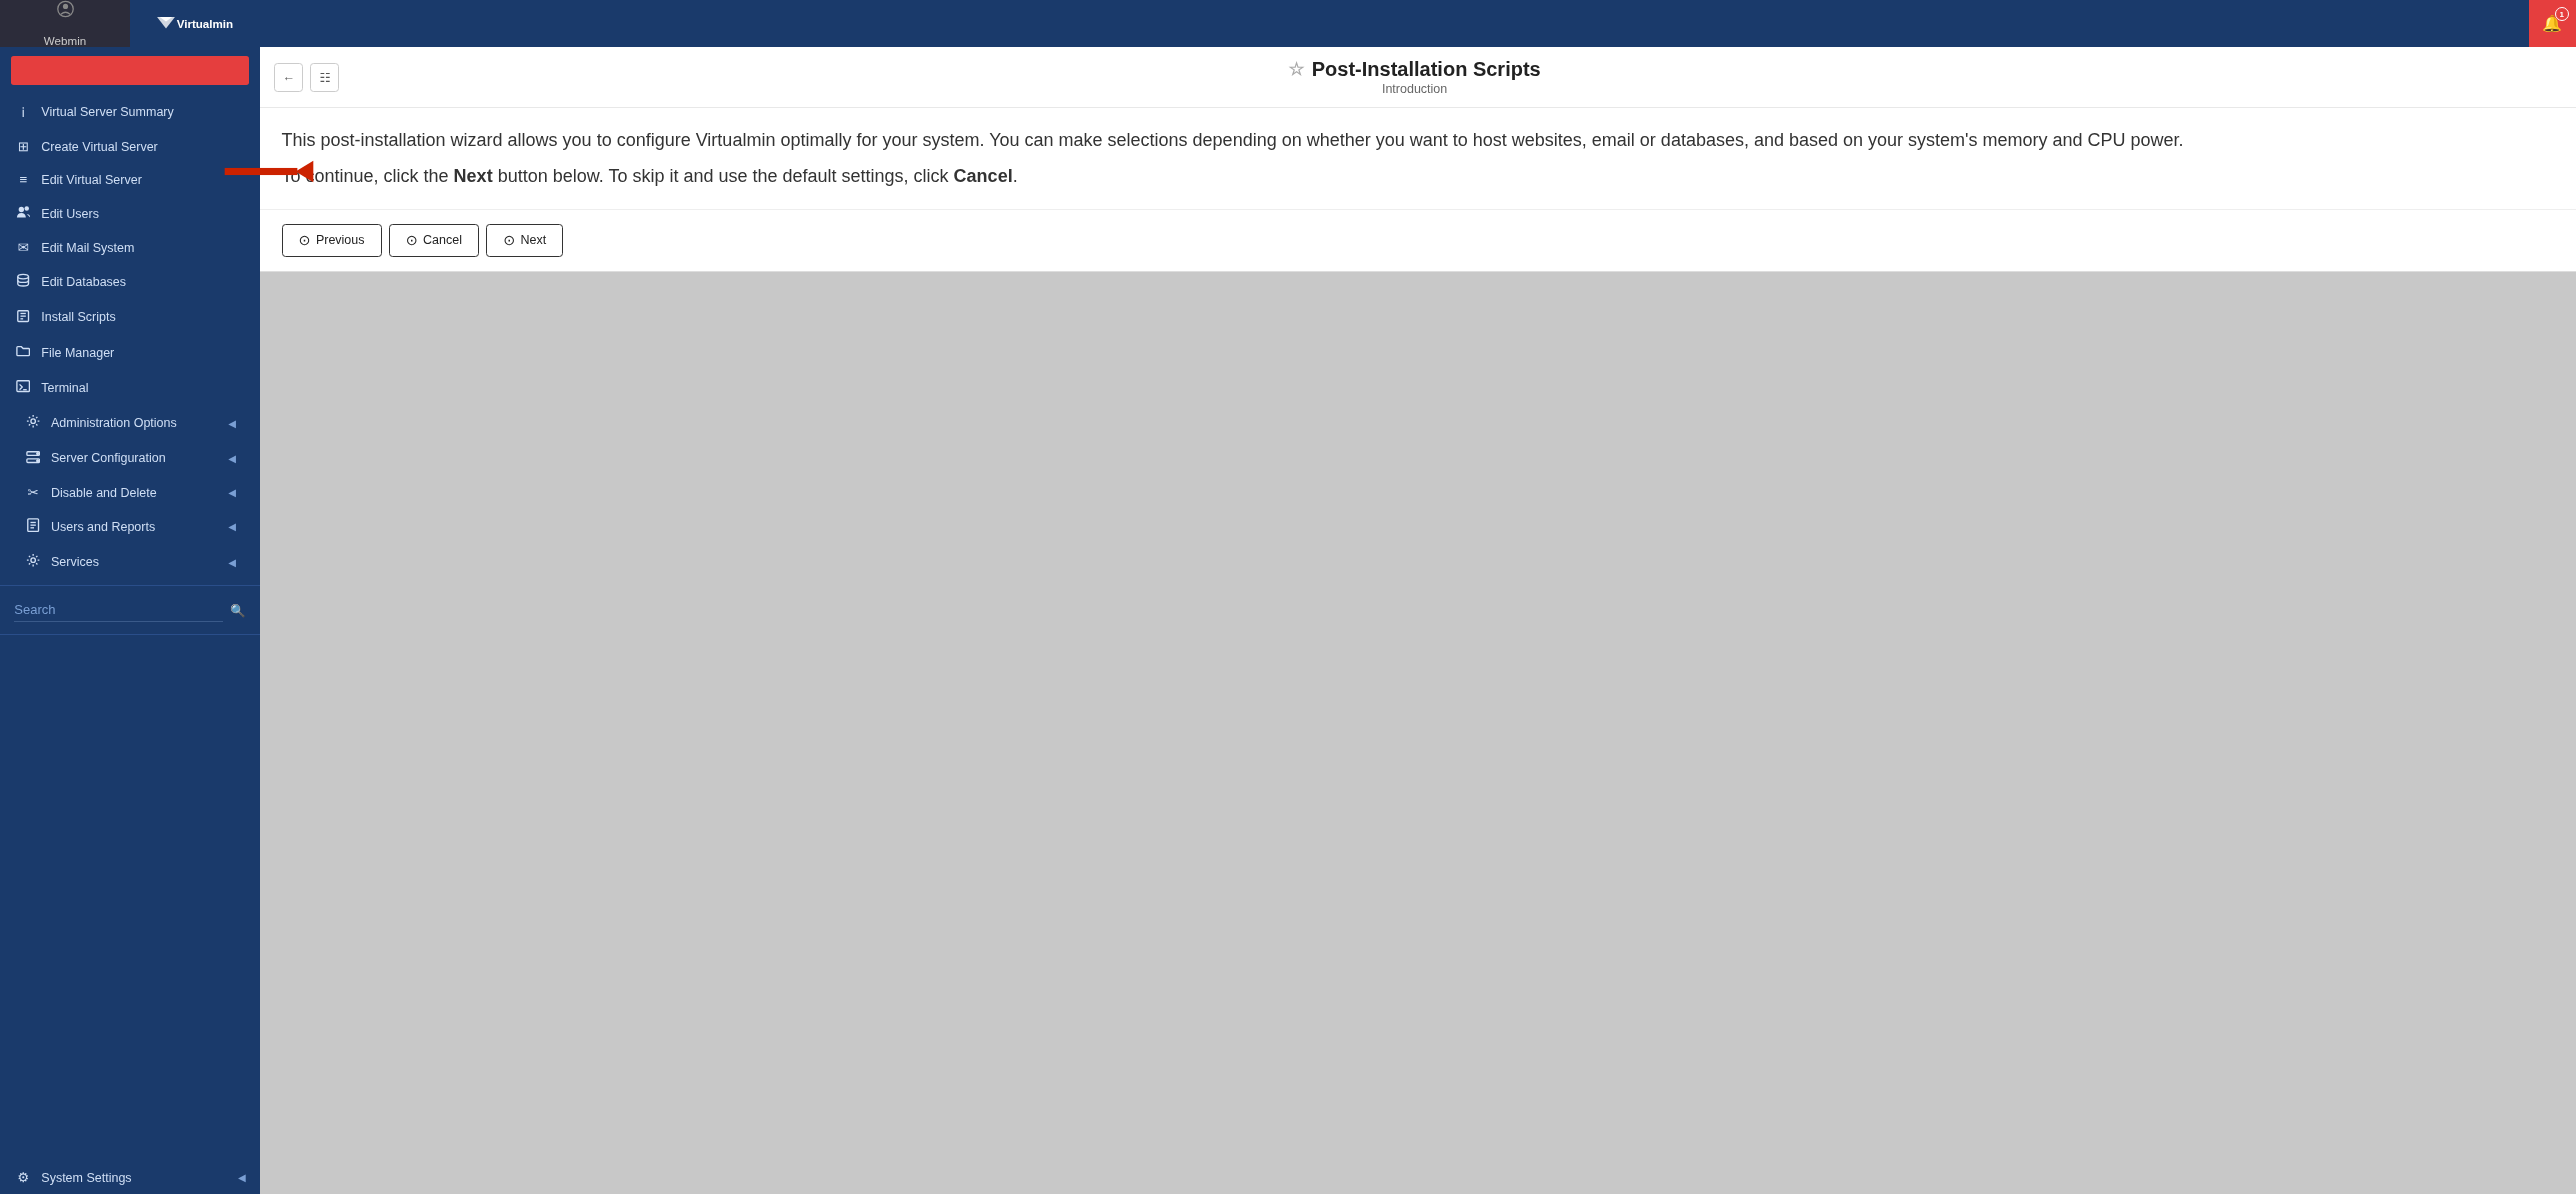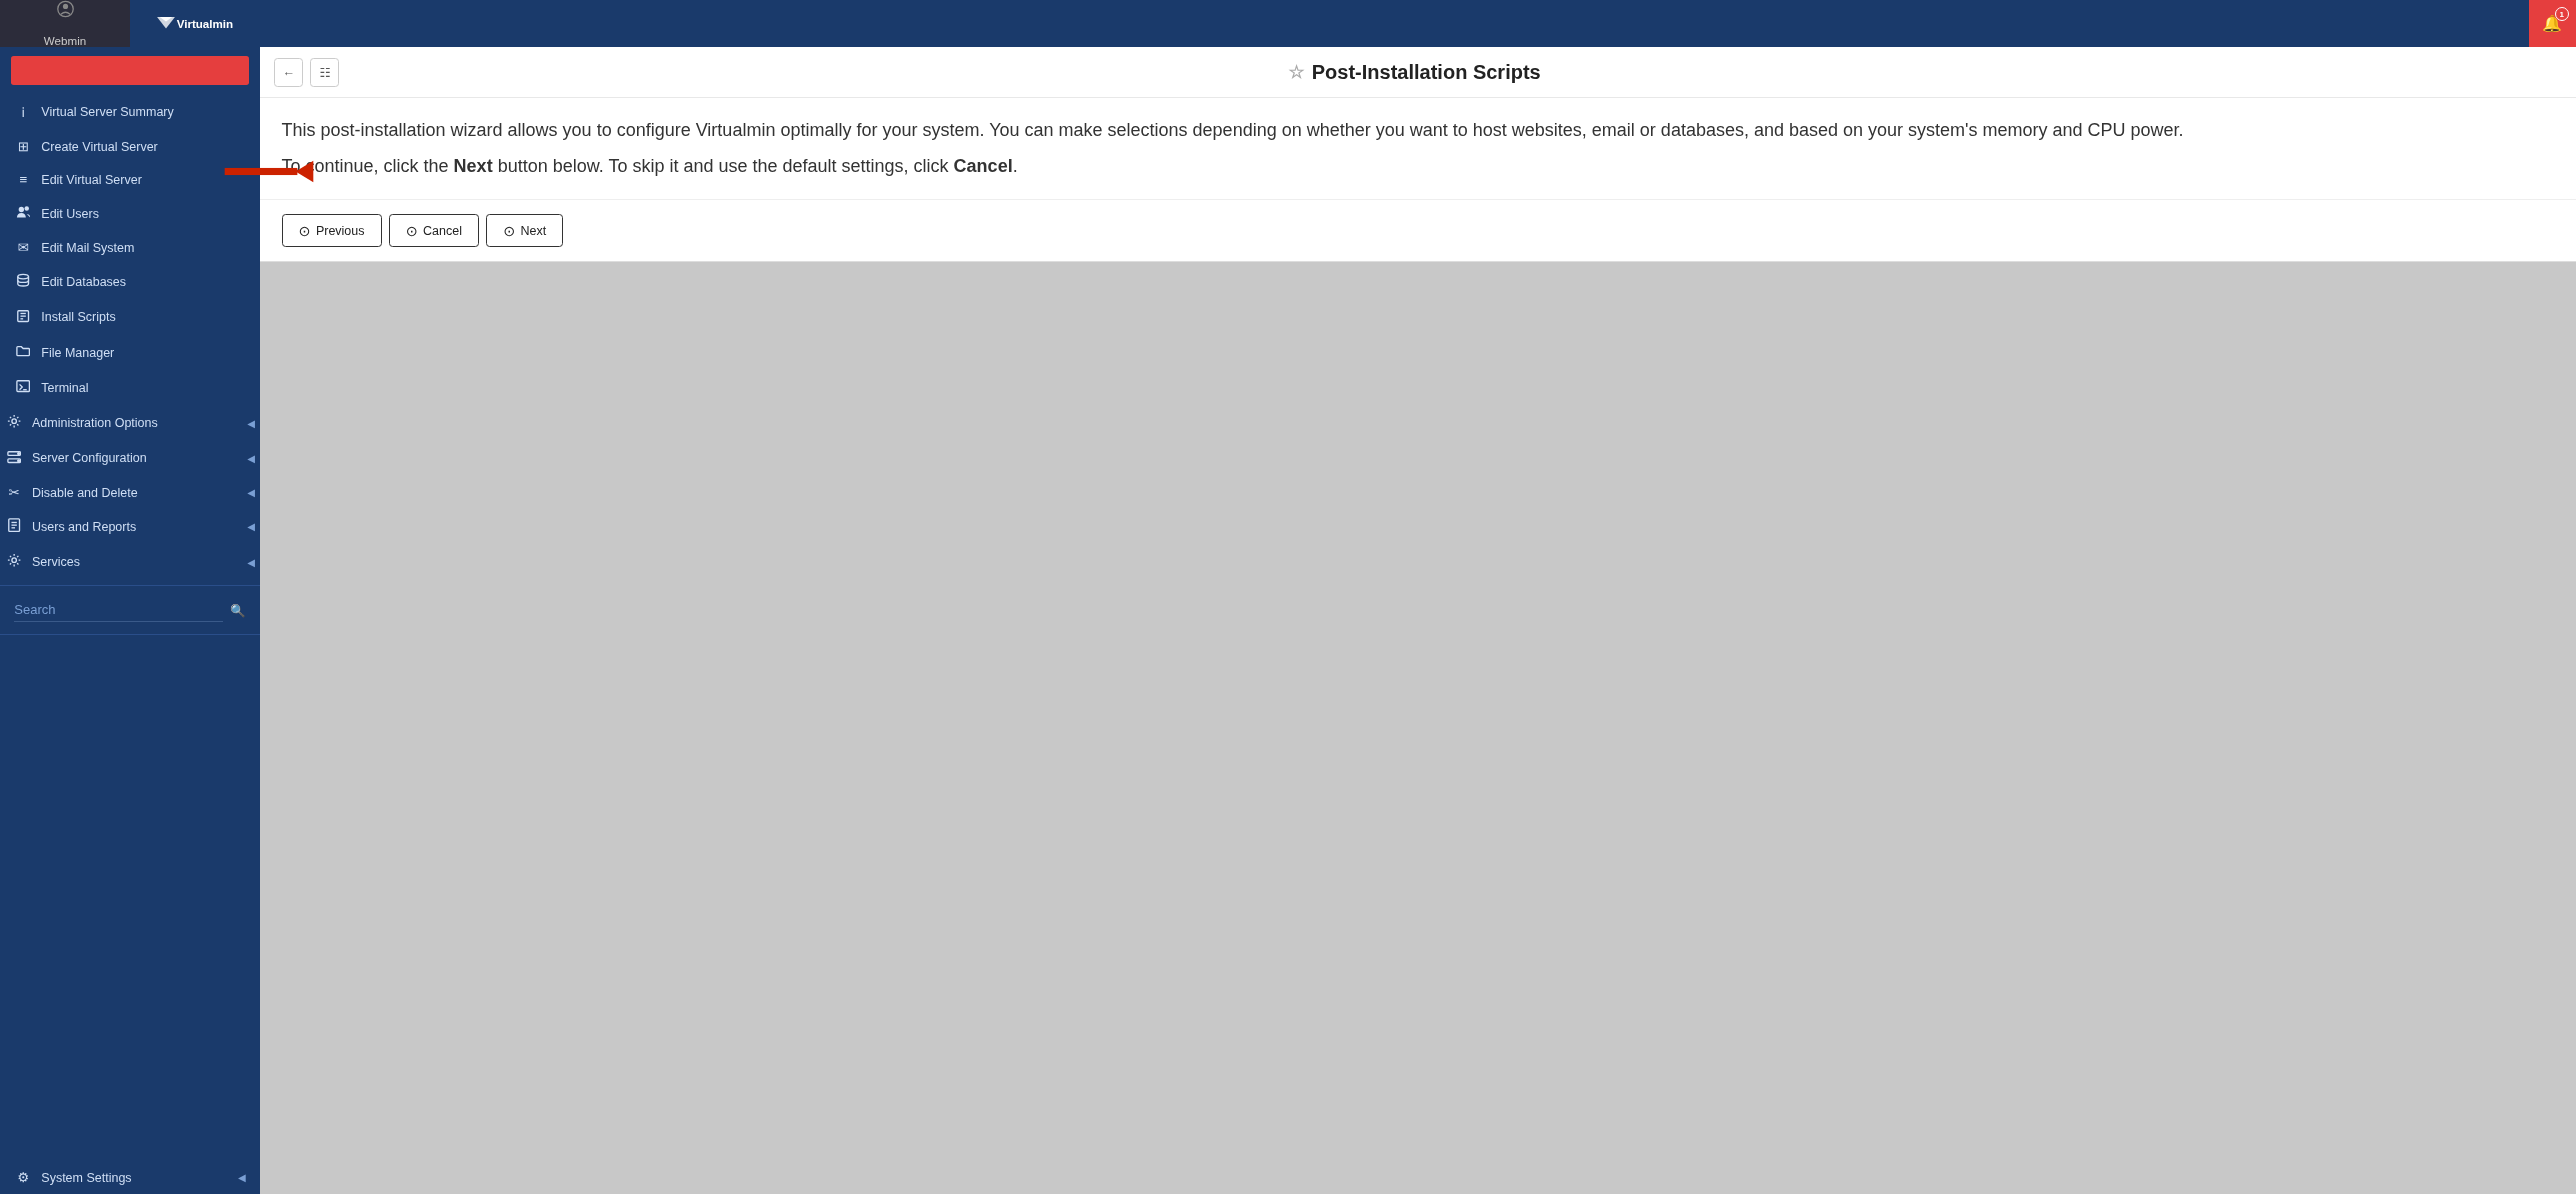--- a/index.html
+++ b/index.html
@@ -37,21 +37,21 @@
       display: flex; flex-direction: column; overflow-y: auto; height: calc(100vh - 47px);
     }
     .sidebar-search-bar {
       background: #e53e3e; height: 29px; margin: 9px 10.7px; border-radius: 2.7px;
     }
     .sidebar-item {
       display: flex; align-items: center; gap: 9px; padding: 9px 14.3px;
       color: #d0dff5; font-size: 12.5px; cursor: pointer; transition: background 0.15s;
     }
     .sidebar-item .icon { width: 18px; text-align: center; font-size: 13.4px; flex-shrink: 0; }
-    .sidebar-arrow-item { display: flex; align-items: center; gap: 9px; padding: 9px 5px; color: #d0dff5; font-size: 12.5px; cursor: pointer; }
+    .sidebar-arrow-item { display: flex; align-items: center; gap: 9px; padding: 9px 24px; color: #d0dff5; font-size: 12.5px; cursor: pointer; }
     .sidebar-arrow-item .arrow { margin-left: auto; font-size: 10px; color: #7a9fd4; }
     .sidebar-arrow-item .icon { width: 18px; text-align: center; font-size: 13.4px; flex-shrink: 0; }
 
     .sidebar-divider { height: 0.9px; background: #2a4e8a; margin: 5.4px 0; }
     .sidebar-search-row {
       display: flex; align-items: center; padding: 7.2px 14.3px; gap: 7.2px;
     }
     .sidebar-search-input {
       flex: 1; background: transparent; border: none; border-bottom: 0.9px solid #3a5a8a;
       color: #d0dff5; font-size: 13px; padding: 3.6px 0; outline: none;
@@ -289,20 +289,21 @@
     <div class="wizard-header">
       <div class="wizard-header-left">
         <button class="nav-btn">←</button>
         <button class="nav-btn">☷</button>
       </div>
       <div class="wizard-title-center">
         <div class="wizard-title">
           <span class="wizard-star">☆</span>
           <span>Post-Installation Scripts</span>
         </div>
+        <div class="wizard-subtitle">Introduction</div>
       </div>
       <div style="width:72px;"></div>
     </div>
 
     <div class="wizard-body">
       <p>
         <span>This post-installation wizard allows you to configure Virtualmin optimally for your system. You can make selections depending on whether you want to host websites, email or databases, and based on your system's memory and CPU power.</span>
       </p>
       <p style="margin-top:7.2px;">
         <span>To continue, click the</span>

